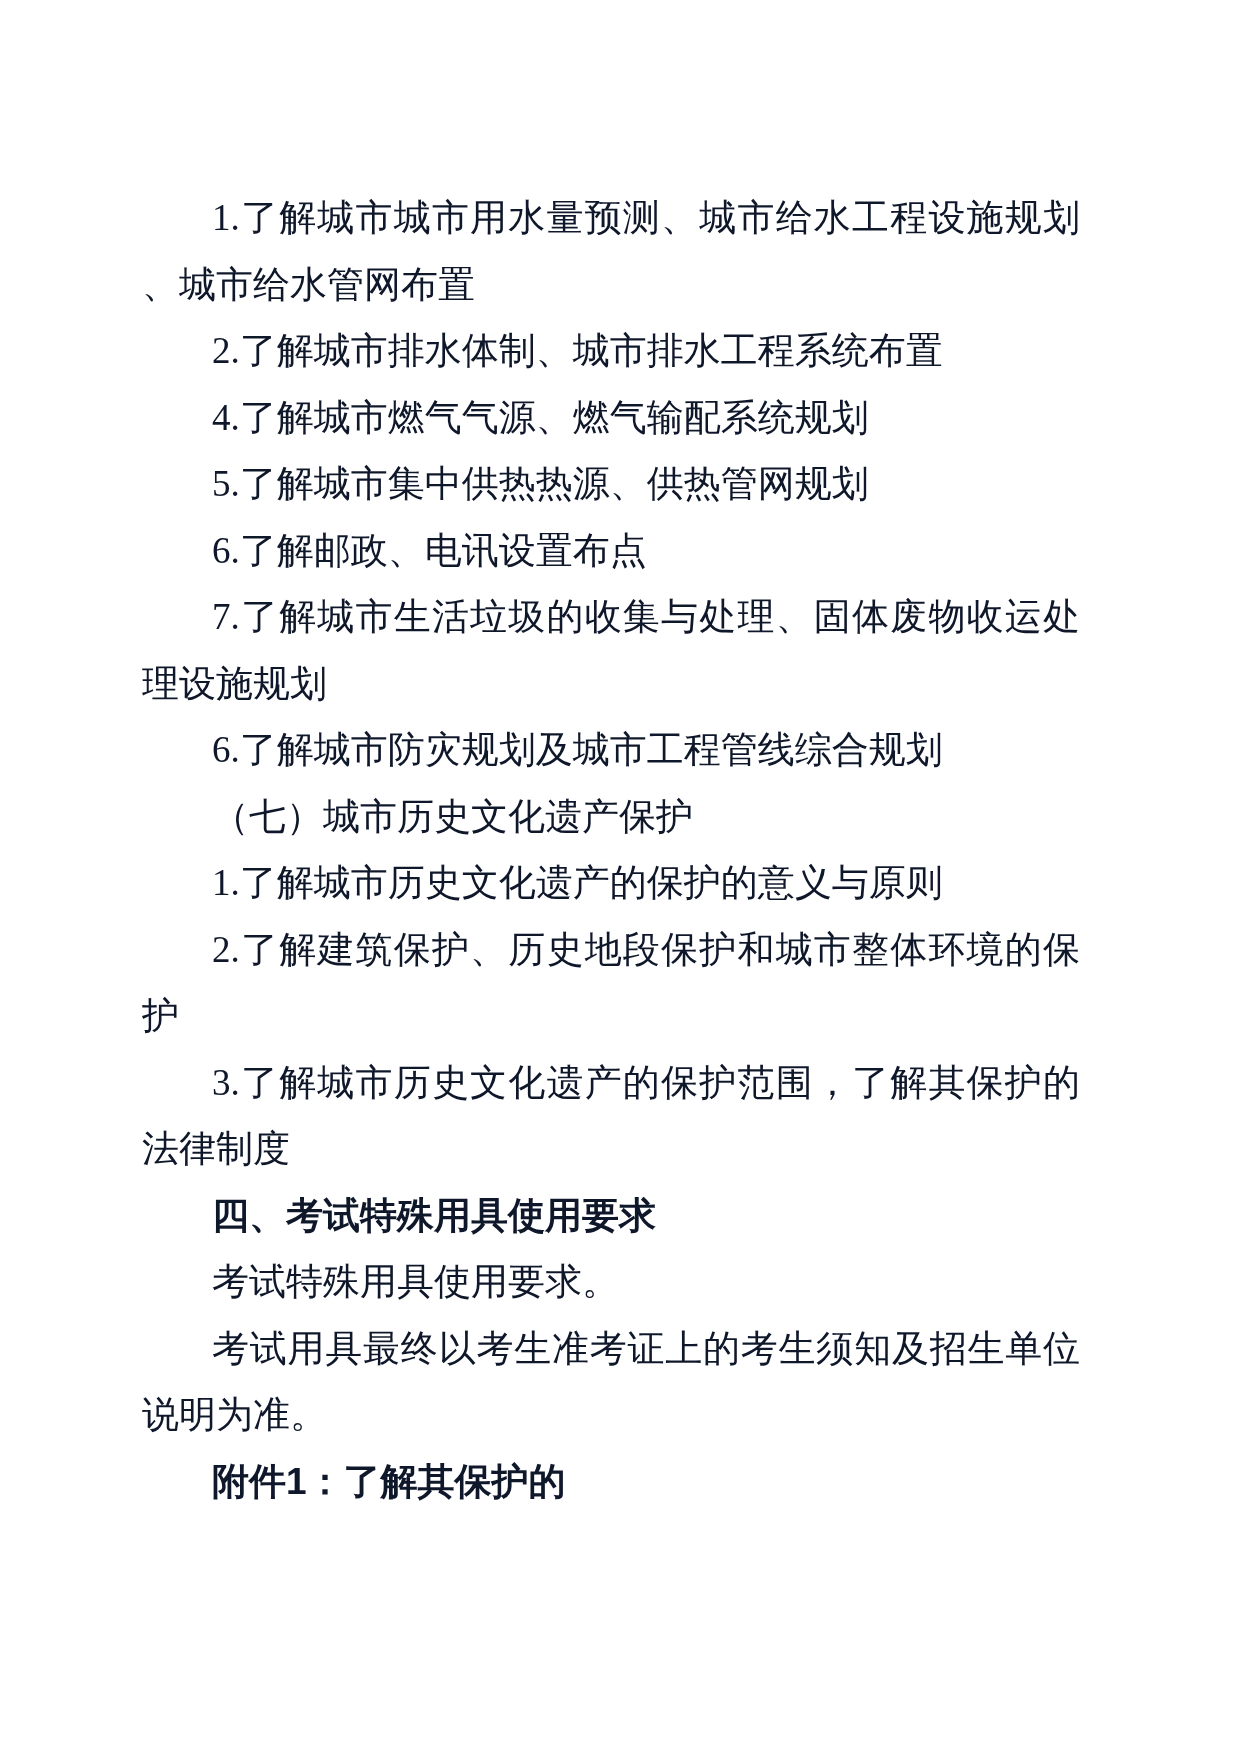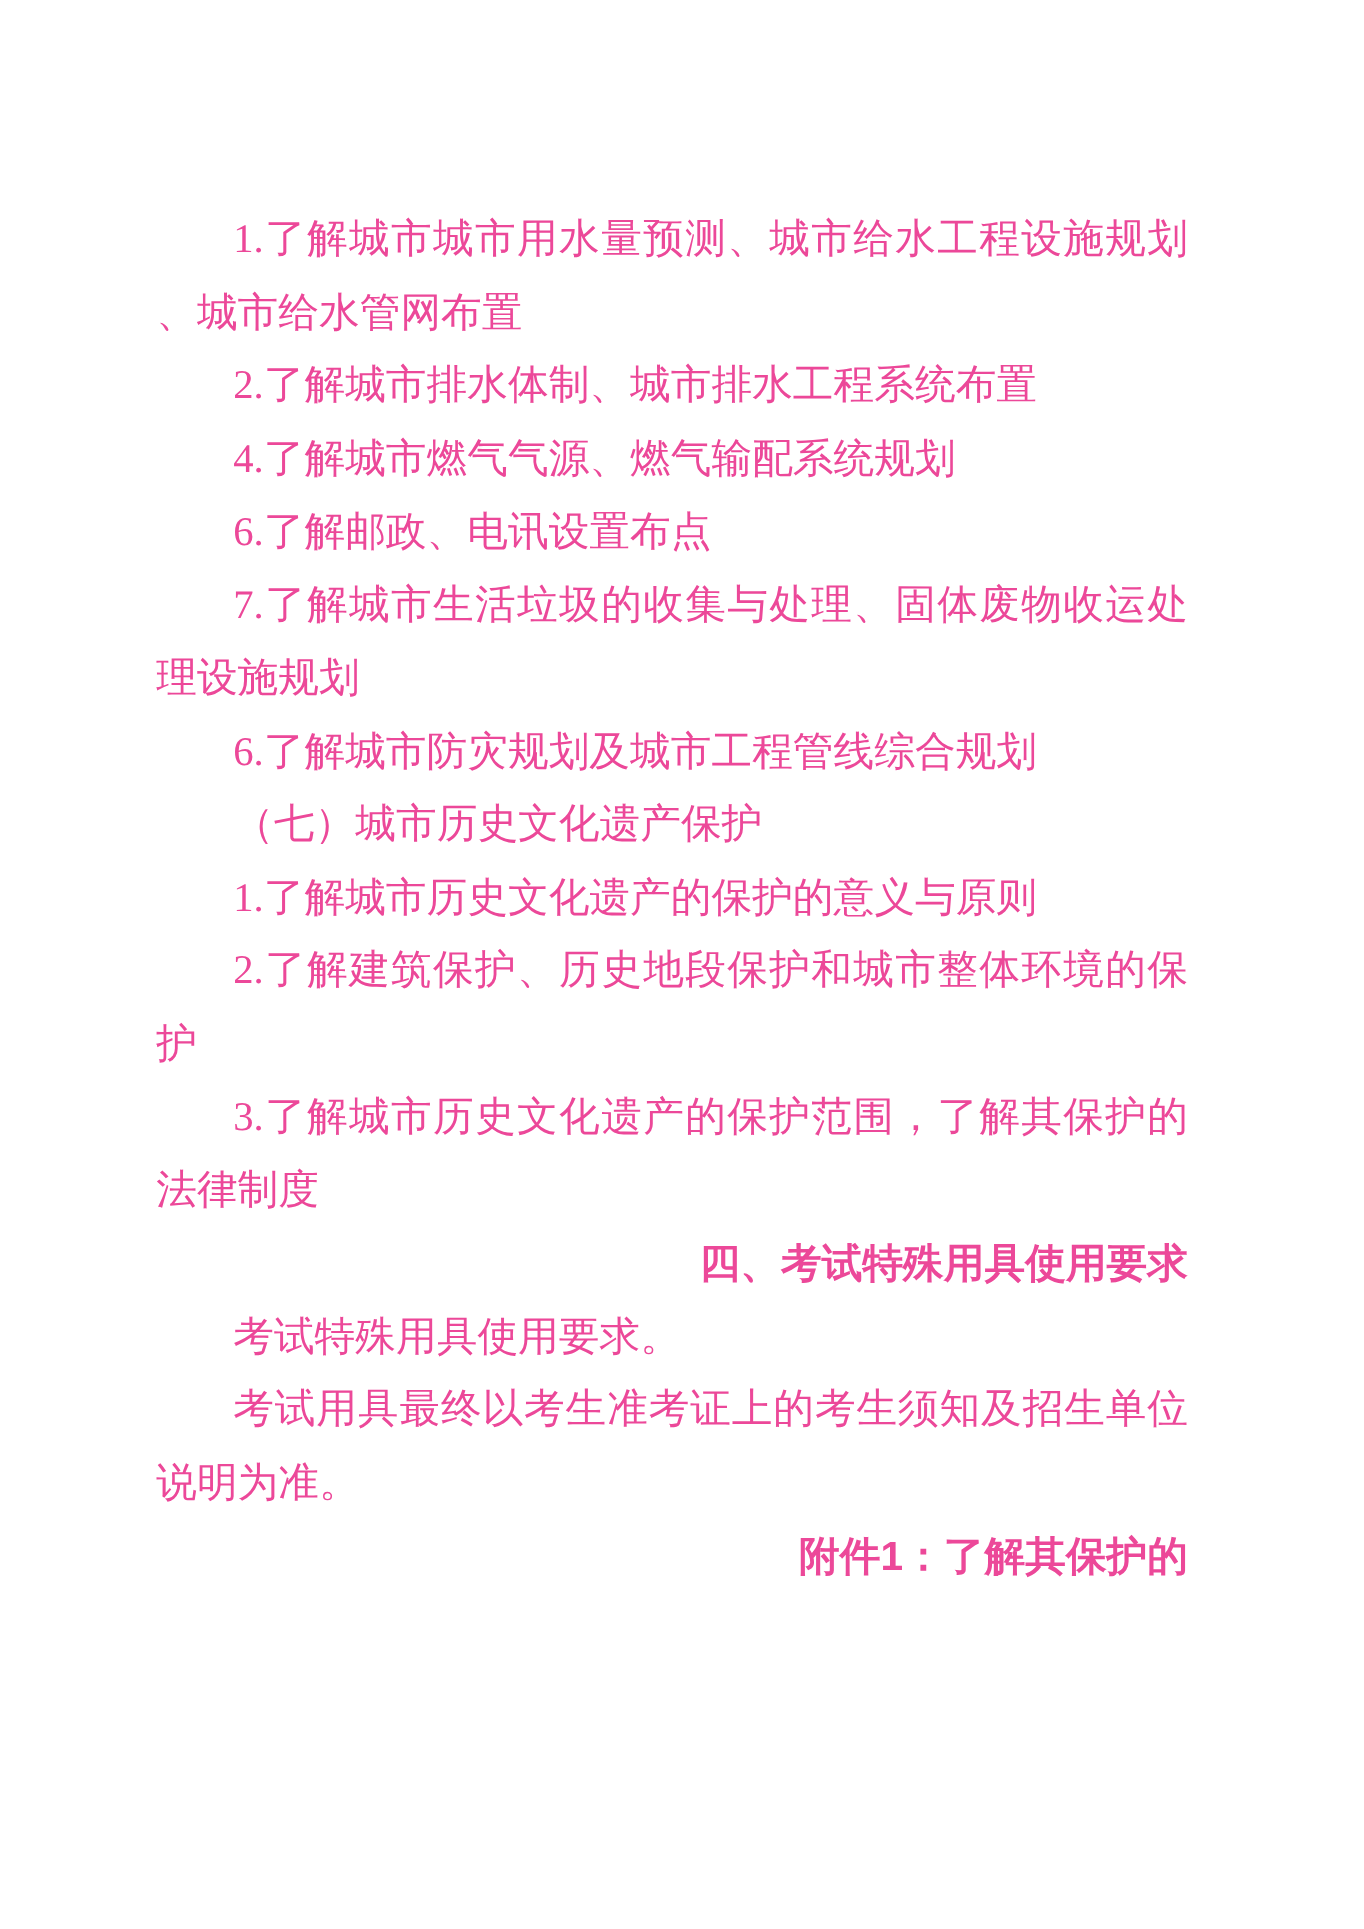--- a/index.html
+++ b/index.html
@@ -12,21 +12,21 @@
     width: 1240px;
     height: 1754px;
     background: #ffffff;
     overflow: hidden;
   }
   .doc-content {
     position: absolute;
     left: 142px;
     top: 185px;
     width: 938px;
-    color: #ec4899;
+    color: #0f172a;
     font-family: "Liberation Serif", "DejaVu Serif", serif;
     font-size: 37px;
     line-height: 66.5px;
     text-align: left;
   }
   .line {
     white-space: nowrap;
     height: 66.5px;
   }
   
@@ -35,32 +35,32 @@
   }
   
   .j {
     text-align: justify;
     text-align-last: justify;
   }
   
   .bold {
     font-weight: 700;
     font-family: "Liberation Sans", "DejaVu Sans", sans-serif;
-    text-align: right;
   }
 </style>
 </head>
 <body>
 
 <div class="page">
   <div class="doc-content">
     <div class="line indent j">1.了解城市城市用水量预测、城市给水工程设施规划</div>
     <div class="line">、城市给水管网布置</div>
     <div class="line indent">2.了解城市排水体制、城市排水工程系统布置</div>
     <div class="line indent">4.了解城市燃气气源、燃气输配系统规划</div>
+    <div class="line indent">5.了解城市集中供热热源、供热管网规划</div>
     <div class="line indent">6.了解邮政、电讯设置布点</div>
     <div class="line indent j">7.了解城市生活垃圾的收集与处理、固体废物收运处</div>
     <div class="line">理设施规划</div>
     <div class="line indent">6.了解城市防灾规划及城市工程管线综合规划</div>
     <div class="line indent">（七）城市历史文化遗产保护</div>
     <div class="line indent">1.了解城市历史文化遗产的保护的意义与原则</div>
     <div class="line indent j">2.了解建筑保护、历史地段保护和城市整体环境的保</div>
     <div class="line">护</div>
     <div class="line indent j">3.了解城市历史文化遗产的保护范围，了解其保护的</div>
     <div class="line">法律制度</div>

